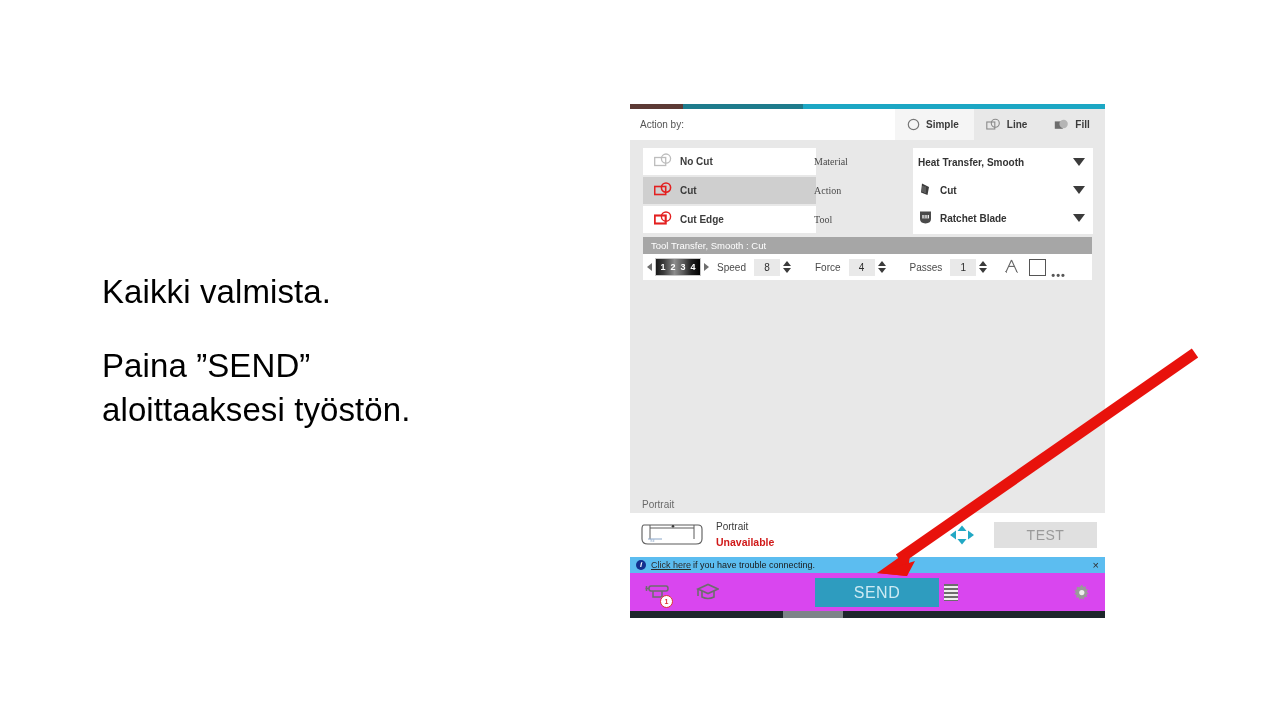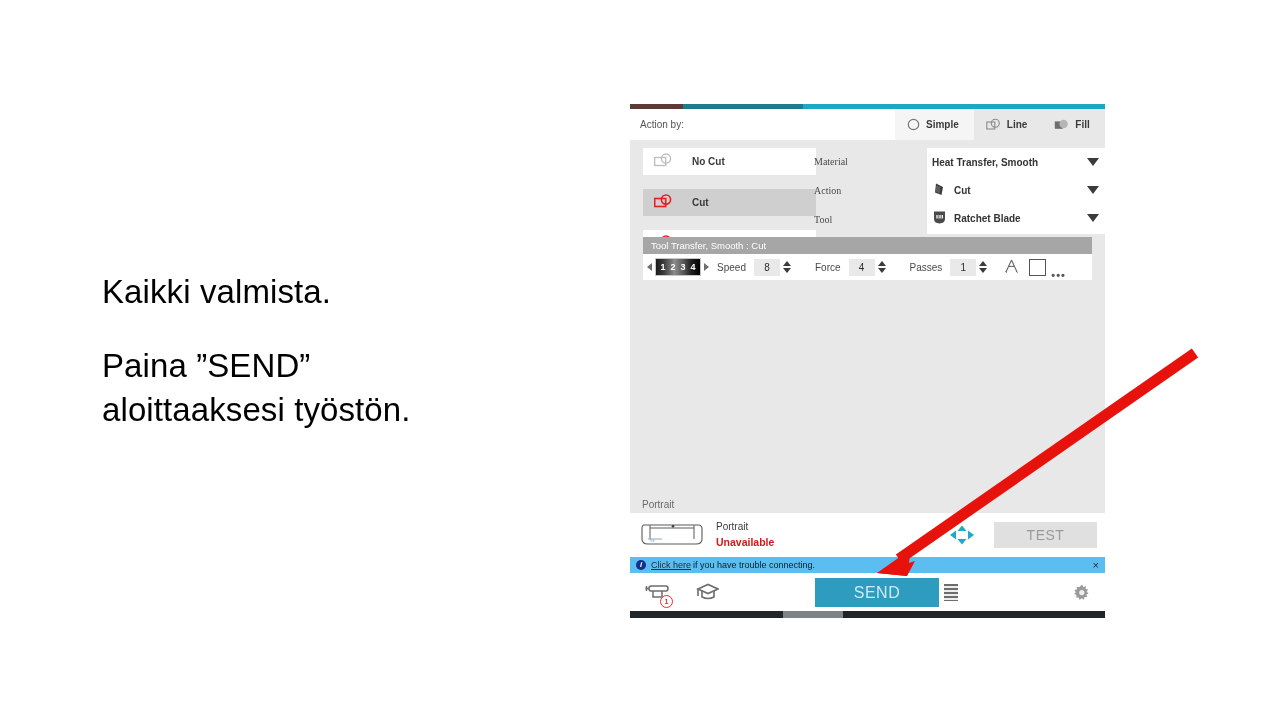--- a/index.html
+++ b/index.html
@@ -94,25 +94,25 @@
     position: absolute;
     top: 44px; left: 13px;
     width: 173px;
   }
   .action-item {
     height: 27px;
     background: #ffffff;
     display: flex;
     align-items: center;
     padding-left: 11px;
-    gap: 19px;
+    gap: 7px;
     font-size: 10px;
     font-weight: bold;
     color: #3b3b3b;
-    margin-bottom: 14px;
+    margin-bottom: 2px;
     box-sizing: border-box;
   }
   .action-item.selected { background: #cfcfcf; }
 
   
   .settings-labels {
     position: absolute;
     top: 44px; left: 184px;
     width: 75px;
     font-family: Liberation Serif, serif;
@@ -120,21 +120,21 @@
   .settings-labels div {
     height: 27px;
     margin-bottom: 2px;
     display: flex;
     align-items: center;
     font-size: 10px;
     color: #4a4a4a;
   }
   .settings-values {
     position: absolute;
-    top: 44px; left: 297px;
+    top: 44px; left: 283px;
     width: 180px;
     background: #ffffff;
     padding-bottom: 2px;
   }
   .setting-row {
     height: 28px;
     display: flex;
     align-items: center;
     padding: 0 8px 0 5px;
     gap: 7px;
@@ -325,21 +325,21 @@
   }
   .info-link { text-decoration: underline; color: #2b2b2b; }
   .info-close { margin-left: auto; font-size: 11px; color: #2e2e2e; }
 
   
   .footer-bar {
     position: absolute;
     top: 469px; left: 0;
     width: 100%;
     height: 40px;
-    background: #ffffff;
+    background: #d946ef;
     display: flex;
     align-items: center;
   }
   .footer-icon { margin-left: 14px; flex: 0 0 auto; position: relative; }
   .badge-1 {
     position: absolute;
     right: -3px; bottom: -3px;
     width: 11px; height: 11px;
     border-radius: 50%;
     background: #fff;

